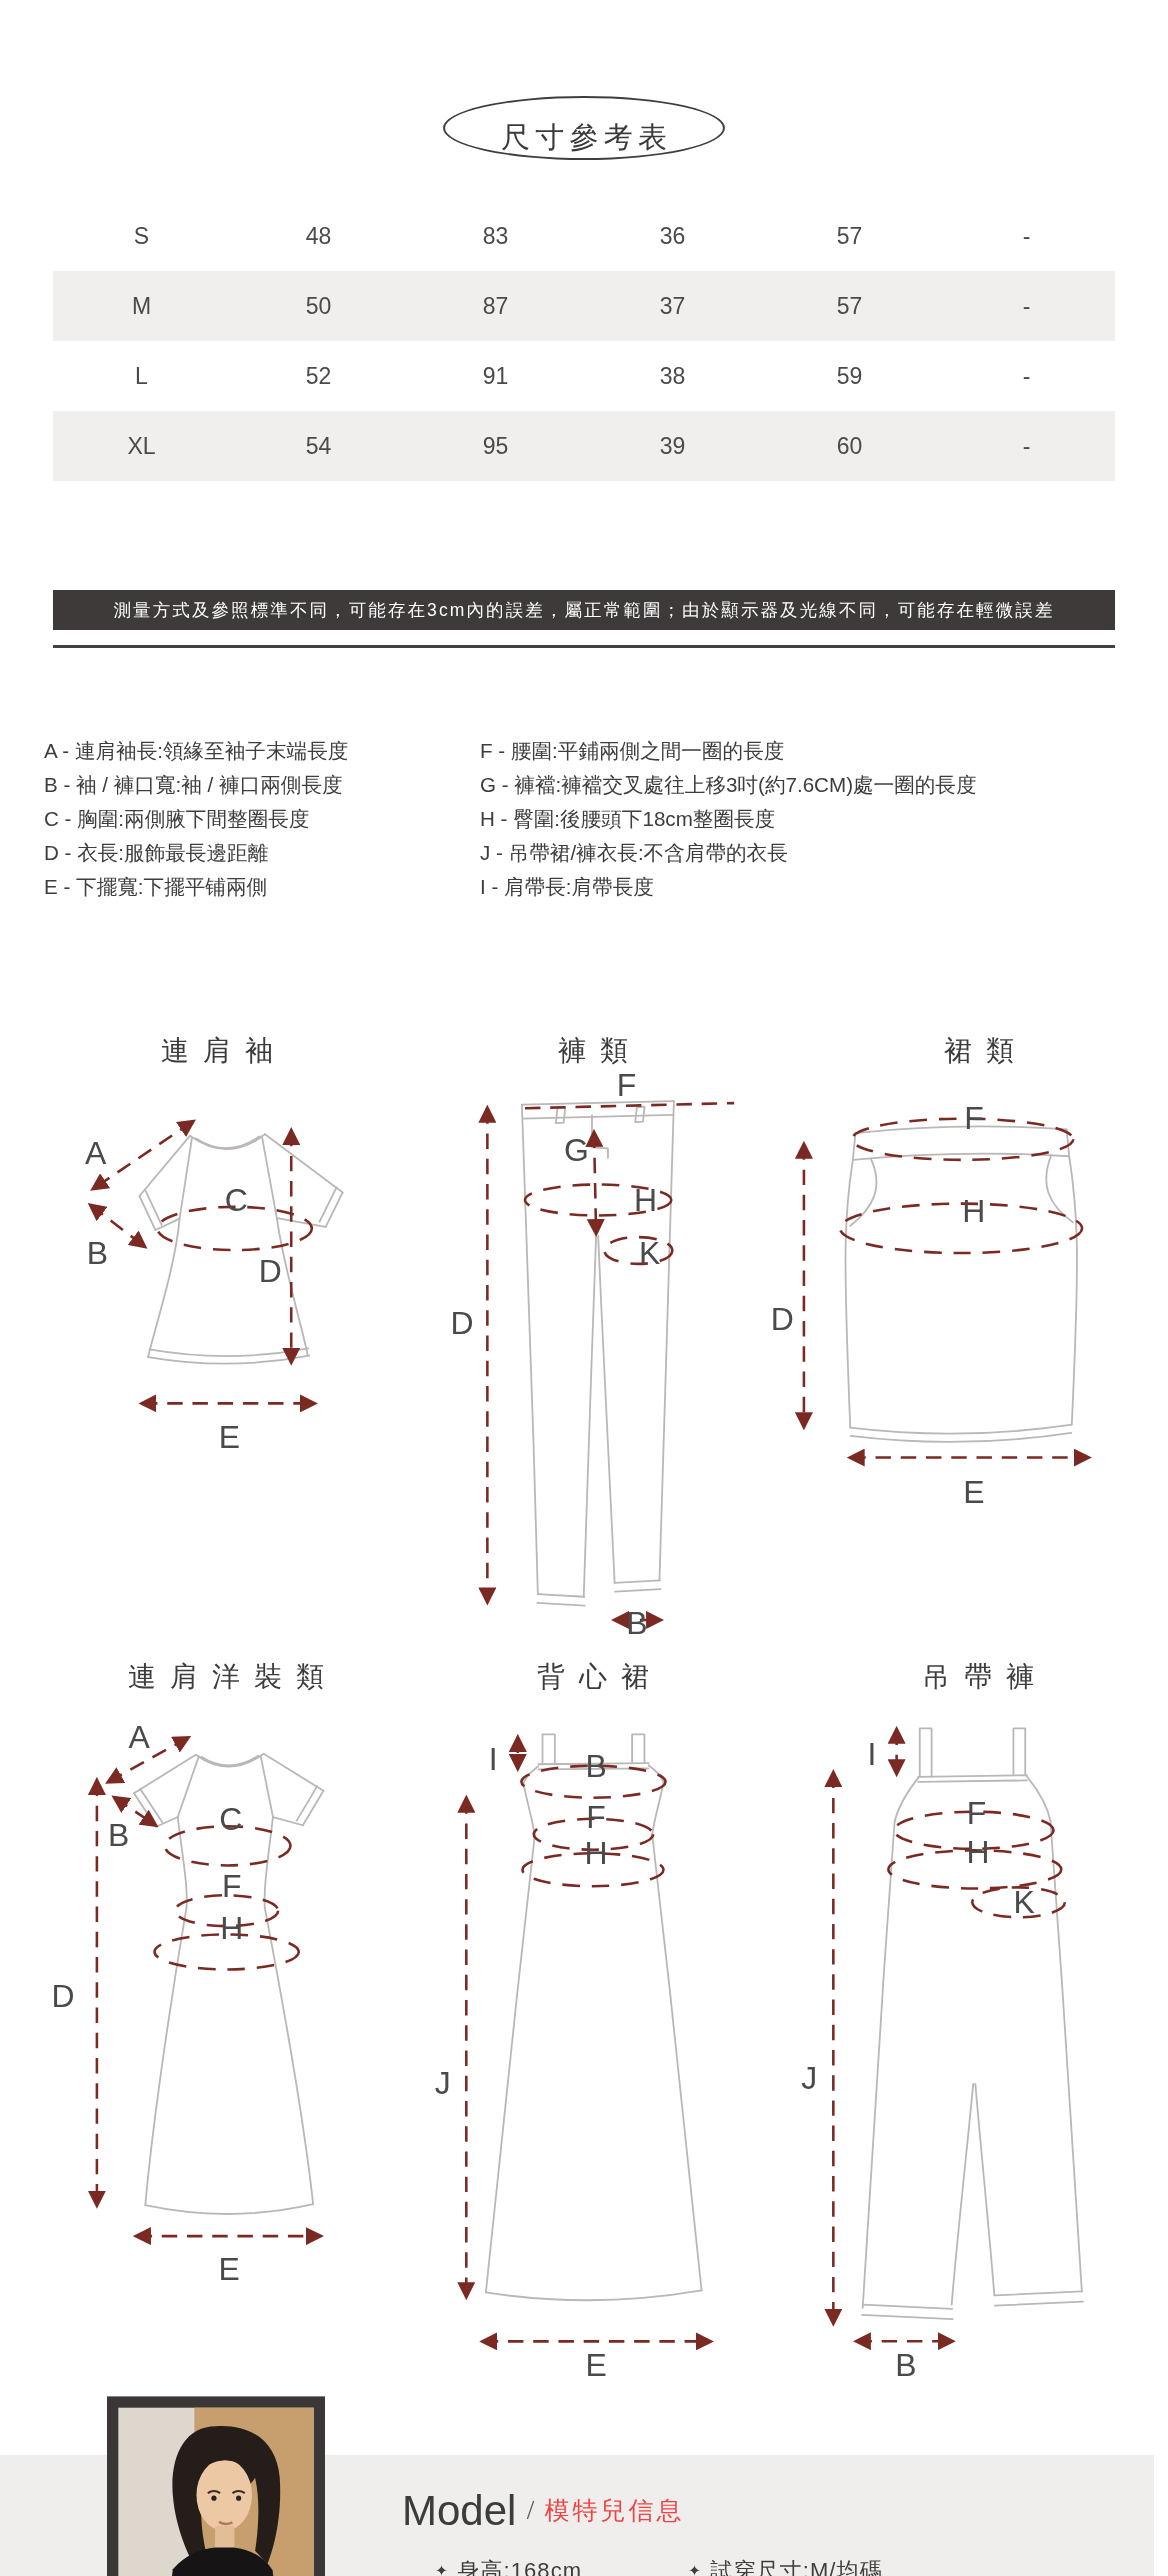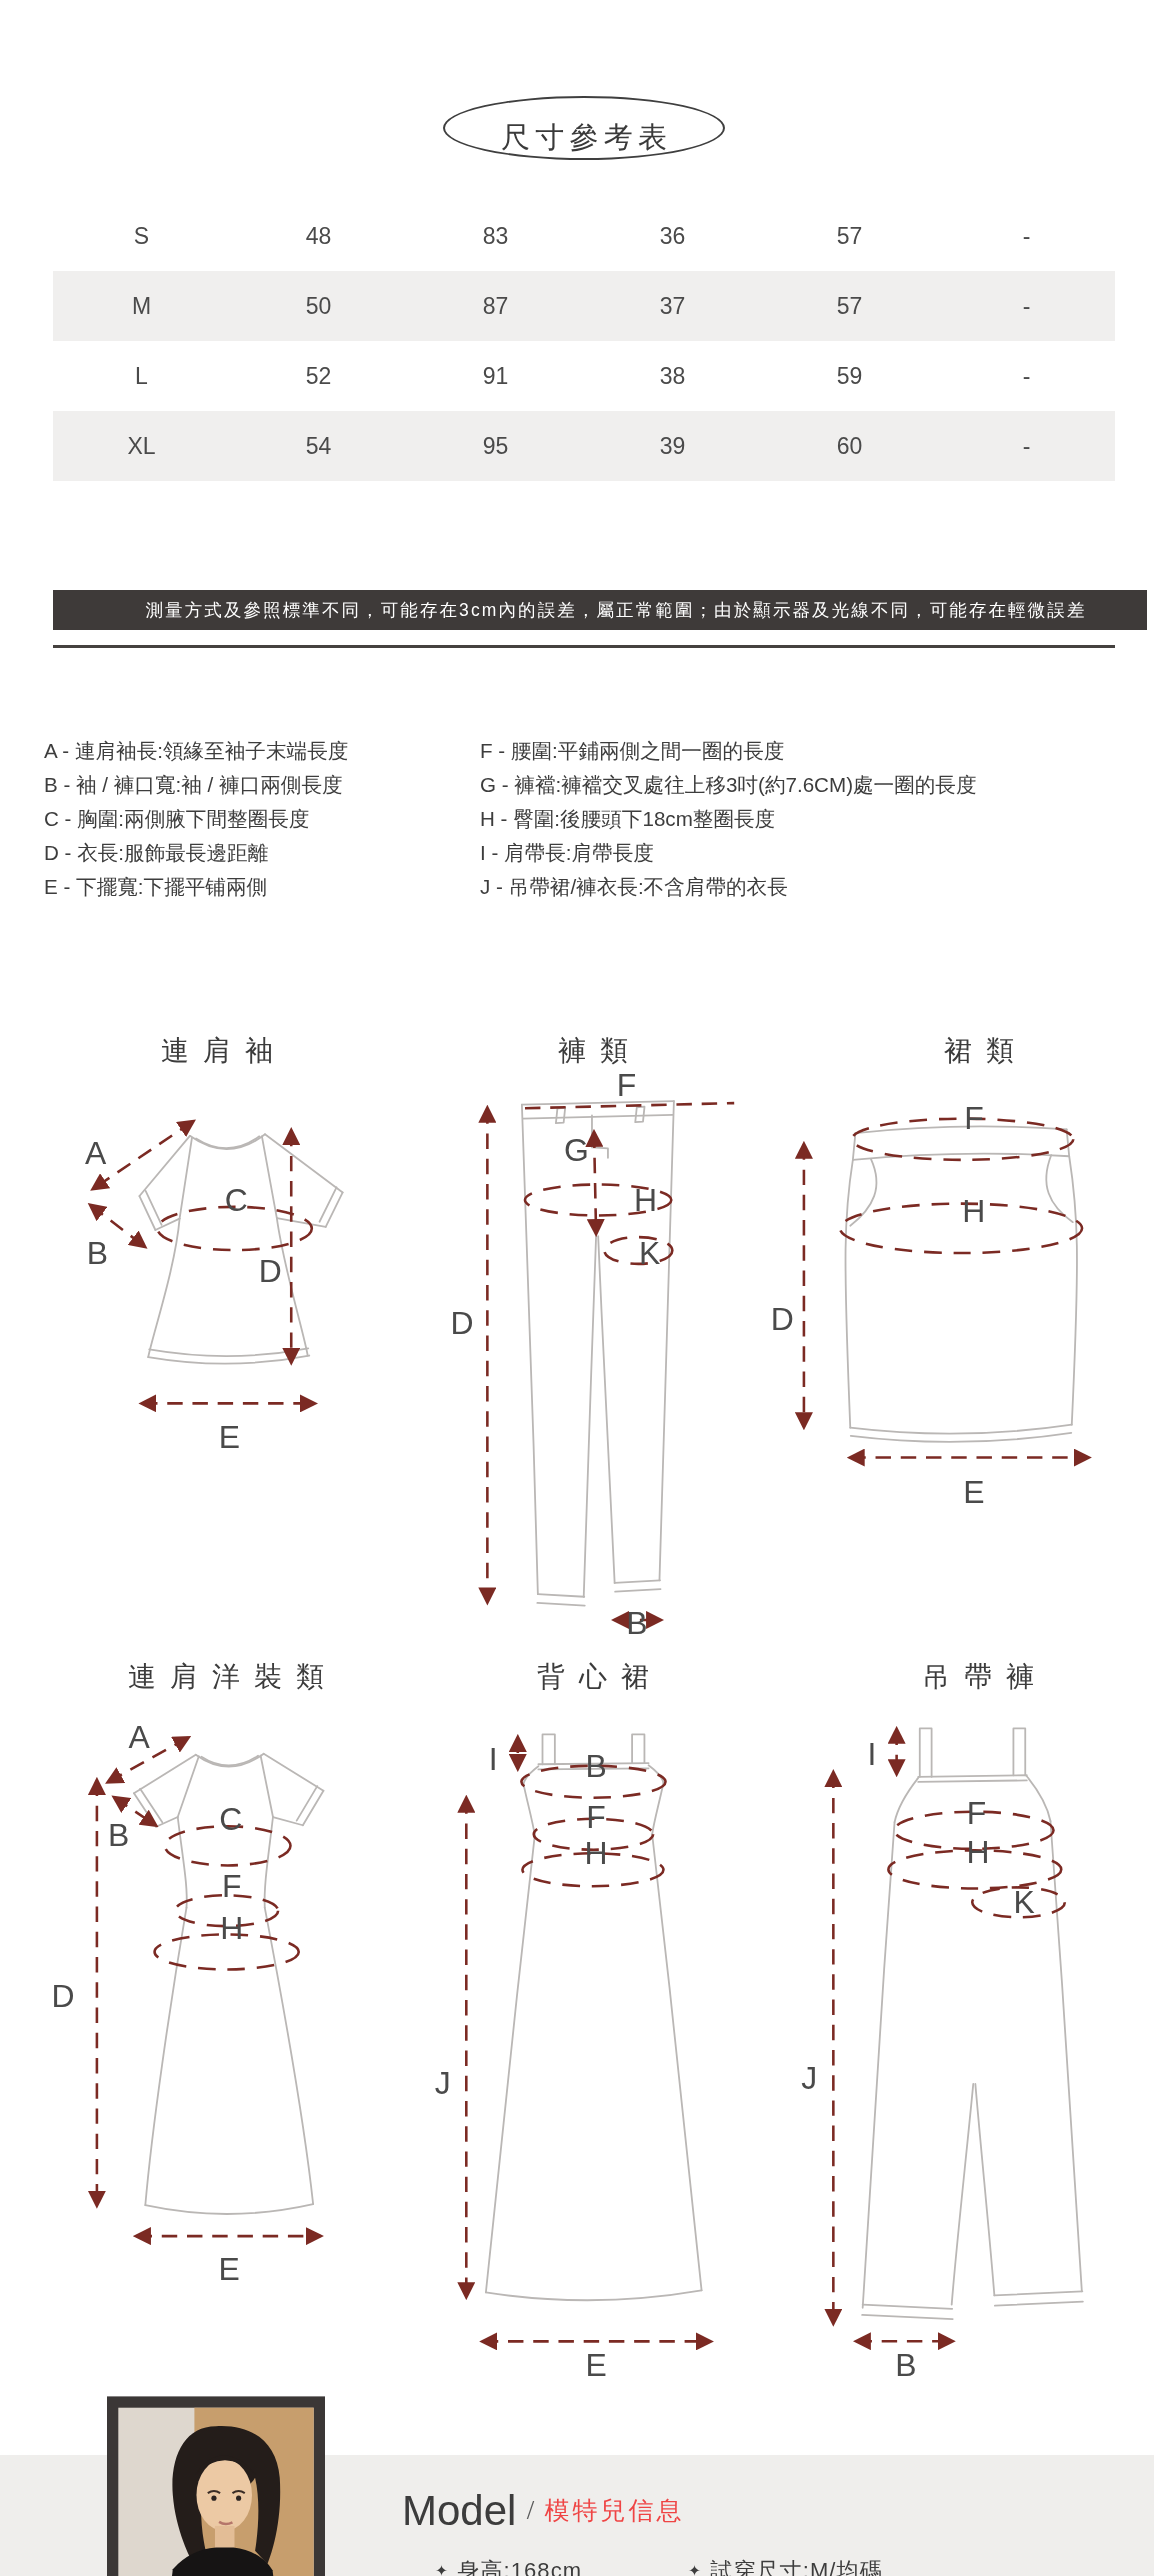--- a/index.html
+++ b/index.html
@@ -14,21 +14,21 @@
   .size-table{position:absolute;left:53px;top:201px;width:1062px;}
   .t-head{display:grid;grid-template-columns:repeat(6,1fr);height:77px;align-items:center;
     border-bottom:1.5px solid #4c4c4c;font-size:24px;color:#454545;font-weight:500;}
   .t-head div{text-align:center;letter-spacing:0.08em;}
   .t-row{display:grid;grid-template-columns:repeat(6,1fr);height:70px;align-items:center;
     font-size:23px;color:#4a4a4a;}
   .t-row div{text-align:center;}
   .t-row.alt{background:#f0efee;}
   
   .notice-bar{position:absolute;left:53px;top:590px;width:1062px;height:40px;background:#3e3a39;
-    color:#ffffff;display:flex;align-items:center;justify-content:center;font-size:17.5px;letter-spacing:0.12em;padding-left:32px;}
+    color:#ffffff;display:flex;align-items:center;justify-content:center;font-size:17.5px;letter-spacing:0.12em;}
   .notice-underline{position:absolute;left:53px;top:645px;width:1062px;height:3.1px;background:#45413f;}
   
   .legend-col{position:absolute;font-size:20.6px;color:#3d3d3d;line-height:34px;white-space:nowrap;}
   .legend-left{left:44px;top:734px;}
   .legend-right{left:480px;top:734px;}
   
   .sec-title{position:absolute;transform:translateX(-50%);font-size:28px;color:#3c3c3c;
     letter-spacing:0.5em;text-indent:0.5em;white-space:nowrap;font-weight:500;}
   
   .diagram{position:absolute;}
@@ -109,22 +109,22 @@
     <div>A - 連肩袖長:領緣至袖子末端長度</div>
     <div>B - 袖 / 褲口寬:袖 / 褲口兩側長度</div>
     <div>C - 胸圍:兩側腋下間整圈長度</div>
     <div>D - 衣長:服飾最長邊距離</div>
     <div>E - 下擺寬:下擺平铺兩側</div>
   </div>
   <div class="legend-col legend-right">
     <div>F - 腰圍:平鋪兩側之間一圈的長度</div>
     <div>G - 褲襠:褲襠交叉處往上移3吋(約7.6CM)處一圈的長度</div>
     <div>H - 臀圍:後腰頭下18cm整圈長度</div>
+    <div>J - 吊帶裙/褲衣長:不含肩帶的衣長</div>
     <div>I - 肩帶長:肩帶長度</div>
-    <div>J - 吊帶裙/褲衣長:不含肩帶的衣長</div>
   </div>
 
   <div class="sec-title" style="left:217px;top:1032px;">連肩袖</div>
   <div class="sec-title" style="left:593px;top:1032px;">褲類</div>
   <div class="sec-title" style="left:979px;top:1032px;">裙類</div>
 
   <svg class="diagram" style="left:52px;top:1097px;" width="355" height="515" viewBox="0 0 690 1000">
     <path class="gline" d="M268,75 Q342,128 414,72"></path>
     <path class="gline" d="M280,80 Q342,120 403,76"></path>
     <path class="gline" d="M272,79 L248,236"></path>

